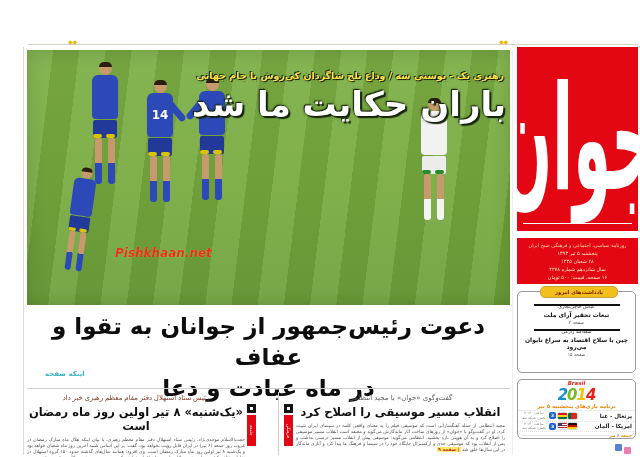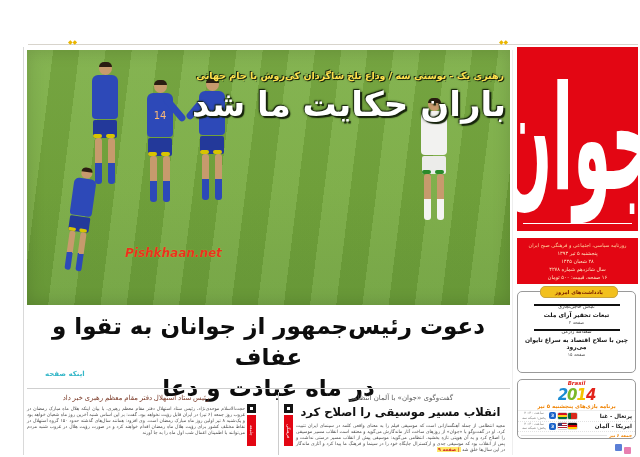--- a/index.html
+++ b/index.html
@@ -16,40 +16,40 @@
   
   .photo{left:27px;top:50px;width:483px;height:255px;overflow:hidden;
     background:
       repeating-linear-gradient(97deg, rgba(255,255,255,.07) 0 26px, rgba(0,0,0,.06) 26px 52px),
       linear-gradient(180deg,#7cae45 0%,#76a93e 55%,#6da03a 100%);
     box-shadow:inset 0 0 18px rgba(0,0,0,.15);}
   .overline{right:6px;top:20px;font-size:9.5px;font-weight:bold;color:#ffe14d;
     text-shadow:0 0 2px #1c2a10,1px 1px 0 #1c2a10,-1px -1px 0 #1c2a10;letter-spacing:.2px;}
   .photo-headline{right:4px;top:34px;font-size:34px;font-weight:900;color:#ffffff;
     text-shadow:0 0 3px #16230c,2px 2px 1px #16230c,-1px -1px 1px #16230c;}
-  .watermark{left:98px;top:196px;font-size:12px;font-weight:bold;font-style:italic;color:#e8321e;
+  .watermark{left:88px;top:196px;font-size:12px;font-weight:bold;font-style:italic;color:#e8321e;
     direction:ltr;text-shadow:0 0 1px rgba(255,255,100,.5);text-align:right;}
 
   
   .player{position:absolute;}
   .head{width:13px;height:13px;border-radius:50%;background:#c79a6d;margin:0 auto;}
   .hair{width:13px;height:5px;border-radius:6px 6px 0 0;background:#2a1d12;margin:-13px auto 8px;}
   .torso{width:26px;height:44px;border-radius:6px 6px 4px 4px;margin:0 auto;position:relative;
     display:flex;align-items:center;justify-content:center;}
   .blue .torso{background:#2d49b8;}
   .white .torso{background:#f2f2f0;}
   .shorts{width:24px;height:18px;margin:1px auto 0;border-radius:2px;}
   .blue .shorts{background:#23399a;}
   .white .shorts{background:#ececea;}
   .legs{display:flex;justify-content:space-between;width:20px;margin:0 auto;}
   .leg{width:7px;height:46px;border-radius:3px;}
   .blue .leg{background:linear-gradient(#c79a6d 0 55%,#2d49b8 55%);}
   .white .leg{background:linear-gradient(#c79a6d 0 55%,#f4f4f2 55%);}
   .boot{width:9px;height:4px;border-radius:2px;background:#d8c400;margin-top:-4px;}
-  .shirt-num{color:#fdba74;font-size:10px;font-weight:normal;}
+  .shirt-num{color:#ffffff;font-size:12px;font-weight:bold;}
   .arm{position:absolute;width:7px;height:30px;border-radius:4px;background:#2d49b8;}
 
   
   .lead{left:27px;top:311px;width:483px;text-align:center;color:#0d0d0d;}
   .lead .l1{font-size:23px;font-weight:900;line-height:31px;letter-spacing:-.3px;}
   .lead .l2{font-size:23px;font-weight:900;line-height:31px;}
   .lead-tag{left:45px;top:370px;font-size:7px;color:#35b7c8;font-weight:bold;}
   .main-rule{left:27px;top:388px;width:483px;height:1px;background:#cfcfcf;}
 
   
@@ -224,20 +224,21 @@
 
   <div class="ab lead">
     <div class="l1">دعوت رئیس‌جمهور از جوانان به تقوا و عفاف</div>
     <div class="l2">در ماه عبادت و دعا</div>
   </div>
   <div class="ab lead-tag">اینکه صفحه</div>
   <div class="ab main-rule"></div>
 
   <div class="article art-left ab">
     <div class="kicker">رئیس ستاد استهلال دفتر مقام معظم رهبری خبر داد</div>
+    <div class="art-headline">«یک‌شنبه» ۸ تیر اولین روز ماه رمضان است</div>
     <div class="art-body"><span>حجت‌الاسلام موحدی‌نژاد، رئیس ستاد استهلال دفتر مقام معظم رهبری، با بیان اینکه هلال ماه مبارک رمضان در غروب روز جمعه (۶ تیر) در ایران قابل رؤیت نخواهد بود، گفت: بر این اساس شنبه آخرین روز ماه شعبان خواهد بود و یک‌شنبه ۸ تیر اولین روز ماه مبارک رمضان است. وی افزود: همانند سال‌های گذشته حدود ۱۵۰ گروه استهلال در نقاط مختلف کشور برای رؤیت هلال ماه رمضان اقدام خواهند کرد و در صورت رؤیت هلال در غروب شنبه مردم می‌توانند با اطمینان اعمال شب اول ماه را به جا آورند</span> </div>
   </div>
   <div class="tab-asm tab-a ab">
     <div class="tab-sq">
         <span></span>
       </div>
     <div class="tab-red">
         <span>جامعه</span>
       </div>
   </div>
@@ -246,21 +247,21 @@
 
   <div class="tab-asm tab-b ab">
     <div class="tab-sq">
         <span></span>
       </div>
     <div class="tab-red">
         <span>فرهنگی</span>
       </div>
   </div>
   <div class="article art-center ab">
-    <div class="kicker">گفت‌وگوی «جوان» با آلمان انتظامی</div>
+    <div class="kicker">گفت‌وگوی «جوان» با مجید انتظامی</div>
     <div class="art-headline">انقلاب مسیر موسیقی را اصلاح کرد</div>
     <div class="art-body"><span>مجید انتظامی از جمله آهنگسازانی است که موسیقی فیلم را به معنای واقعی کلمه در سینمای ایران تثبیت کرد. او در گفت‌وگو با «جوان» از روزهای ساخت آثار ماندگارش می‌گوید و معتقد است انقلاب مسیر موسیقی را اصلاح کرد و به آن هویتی تازه بخشید. انتظامی می‌گوید: موسیقی پیش از انقلاب مسیر درستی نداشت و پس از انقلاب بود که موسیقی جدی و ارکسترال جایگاه خود را در سینما و فرهنگ ما پیدا کرد و آثاری ماندگار در این سال‌ها خلق شد</span> <span class="page-ref">| صفحه ۹</span></div>
   </div>
 
   <div class="ab logo">
     <div class="logo-word">جوان</div>
   </div>
 
   <div class="ab infobox">
     <div class="d1">روزنامه سیاسی، اجتماعی و فرهنگی صبح ایران</div>

